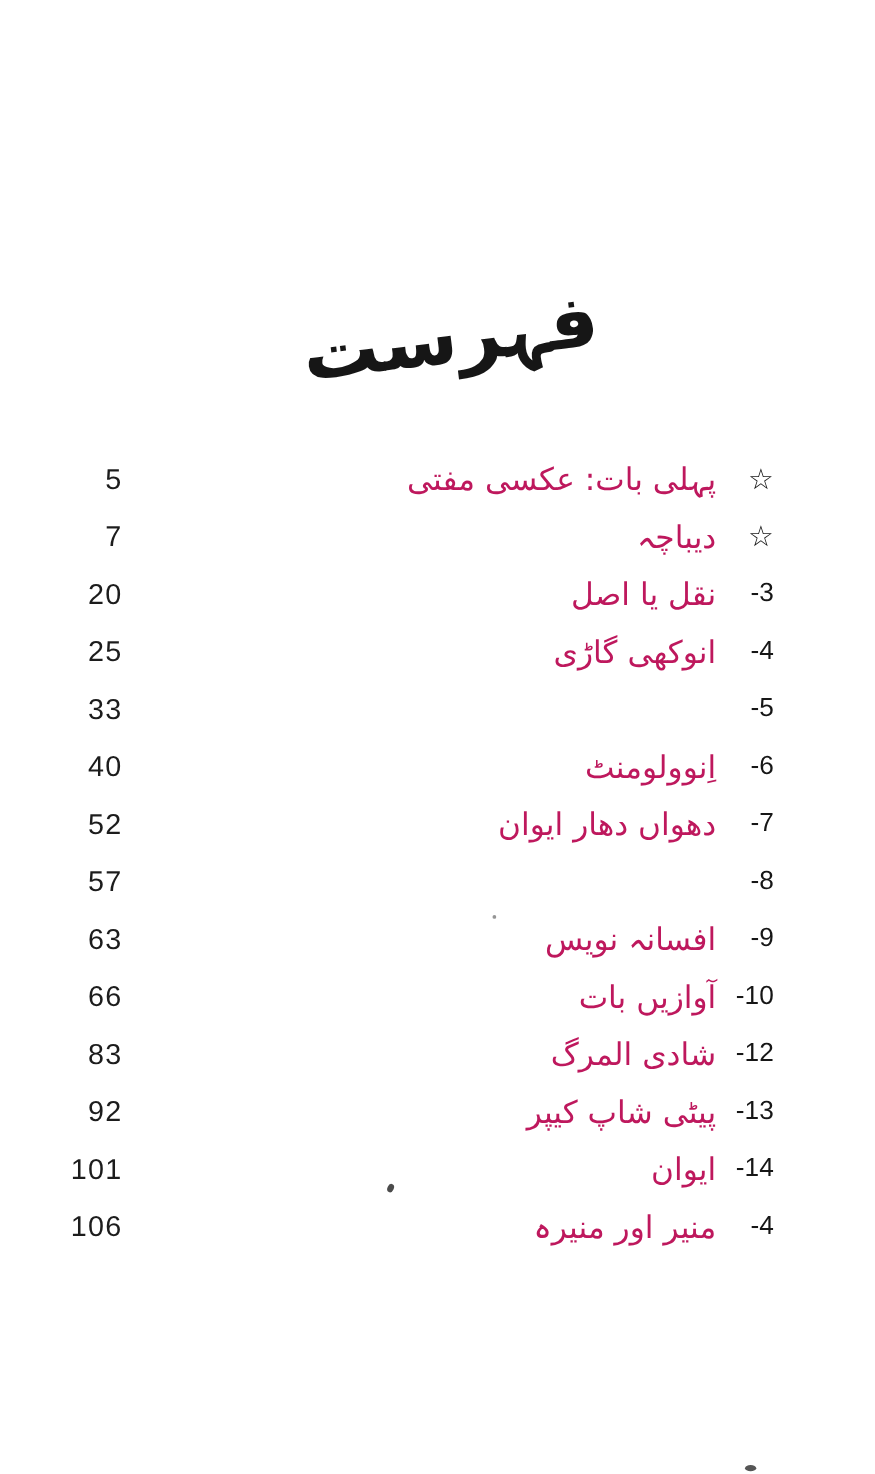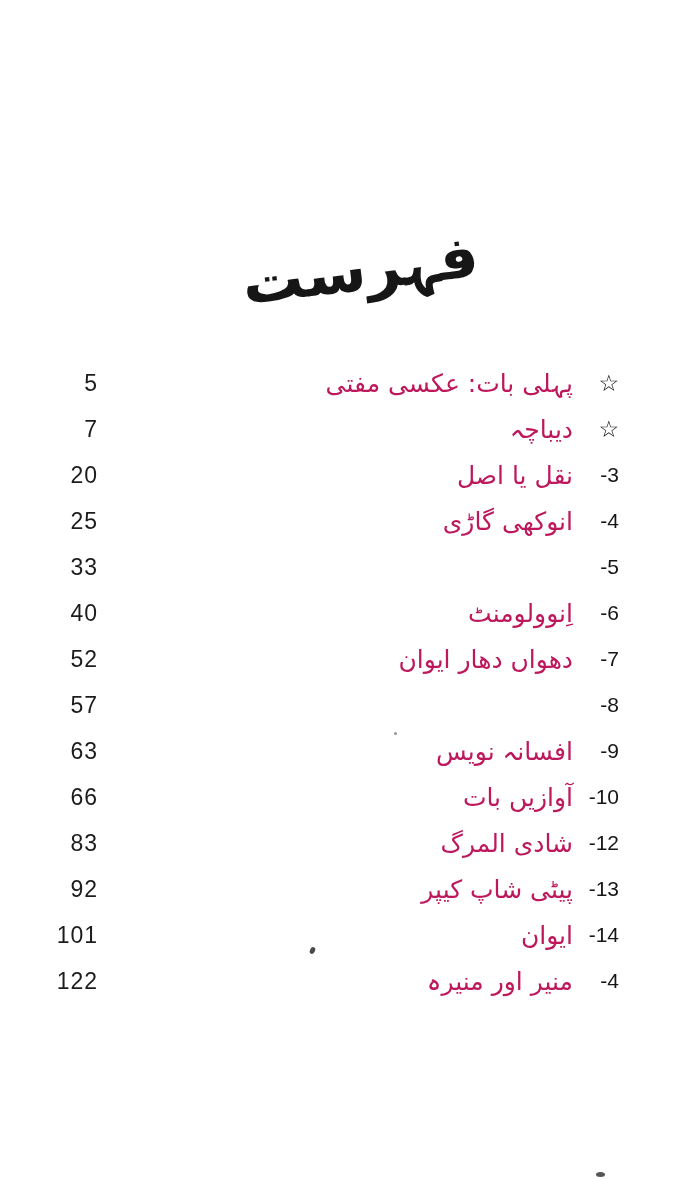--- a/index.html
+++ b/index.html
@@ -185,21 +185,21 @@
 
   <div class="toc-row">
     <span class="page-num">101</span>
     <span class="entry">
       <span class="marker">-14</span>
       <span class="title-ur">ایوان</span>
     </span>
   </div>
 
   <div class="toc-row">
-    <span class="page-num">122</span>
+    <span class="page-num">106</span>
     <span class="entry">
       <span class="marker">-4</span>
       <span class="title-ur">منیر اور منیرہ</span>
     </span>
   </div>
 
 </div>
 
 <div class="speck s1"></div>
 <div class="speck s2"></div>

